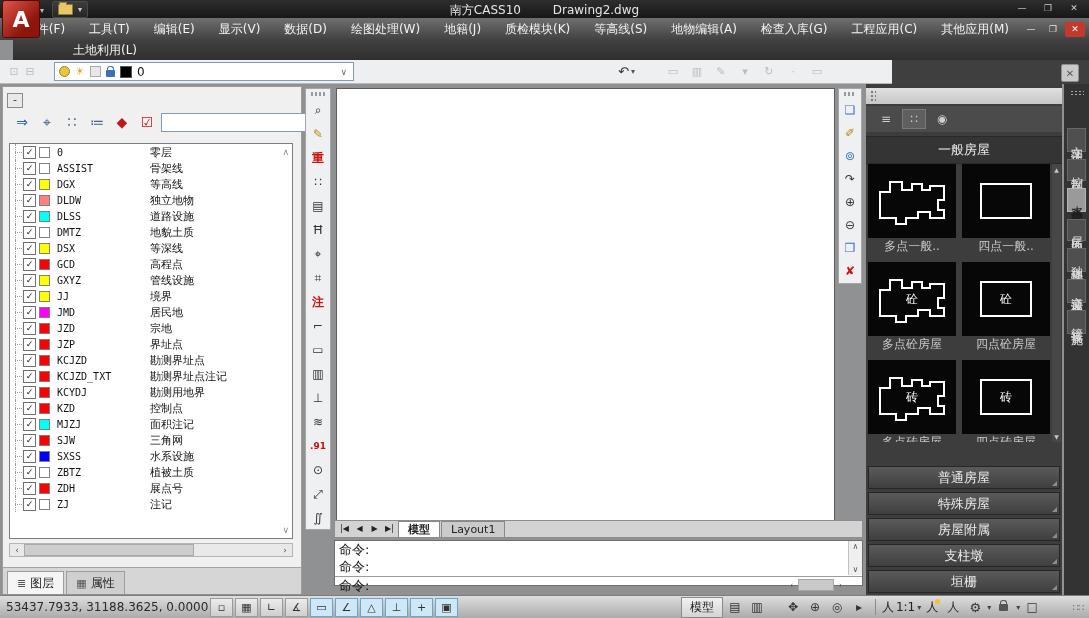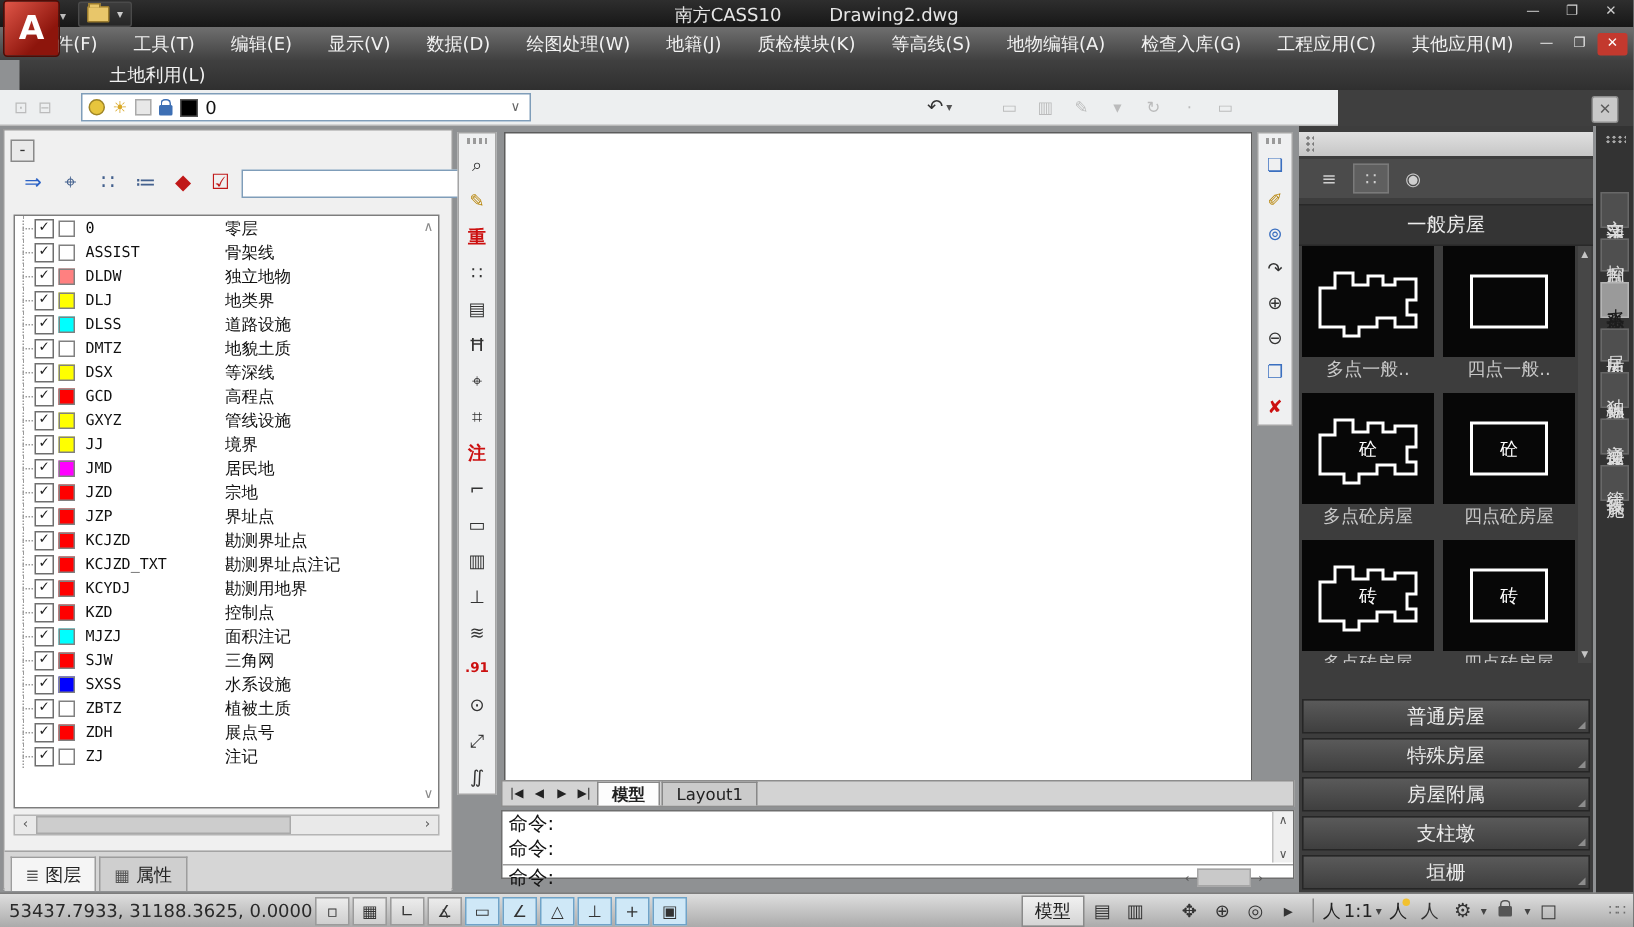--- a/index.html
+++ b/index.html
@@ -296,36 +296,36 @@
         </div>
 
         <div class="lrow">
           <span class="tree"></span>
           <span class="cb"></span>
           <span class="sw" style="background-color: rgb(255, 255, 255);"></span>
           <span class="lname">ASSIST</span>
           <span class="ldesc">骨架线</span>
         </div>
 
+        <div class="lrow">
+          <span class="tree"></span>
+          <span class="cb"></span>
+          <span class="sw" style="background-color: rgb(255, 255, 0);"></span>
+          <span class="lname">DGX</span>
+          <span class="ldesc">等高线</span>
+        </div>
 
         <div class="lrow">
           <span class="tree"></span>
           <span class="cb"></span>
           <span class="sw" style="background-color: rgb(255, 128, 128);"></span>
           <span class="lname">DLDW</span>
           <span class="ldesc">独立地物</span>
         </div>
 
-        <div class="lrow">
-          <span class="tree"></span>
-          <span class="cb"></span>
-          <span class="sw" style="background-color: rgb(255, 255, 0);"></span>
-          <span class="lname">DLJ</span>
-          <span class="ldesc">地类界</span>
-        </div>
 
         <div class="lrow">
           <span class="tree"></span>
           <span class="cb"></span>
           <span class="sw" style="background-color: rgb(0, 255, 255);"></span>
           <span class="lname">DLSS</span>
           <span class="ldesc">道路设施</span>
         </div>
 
         <div class="lrow">

